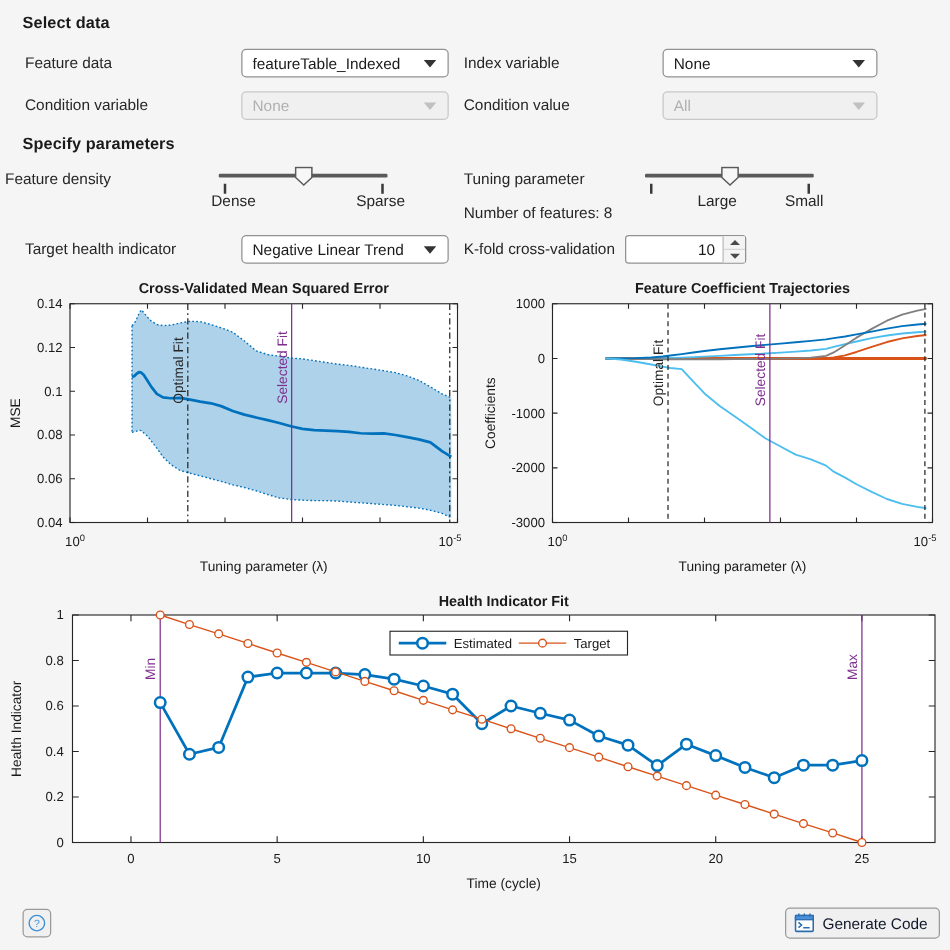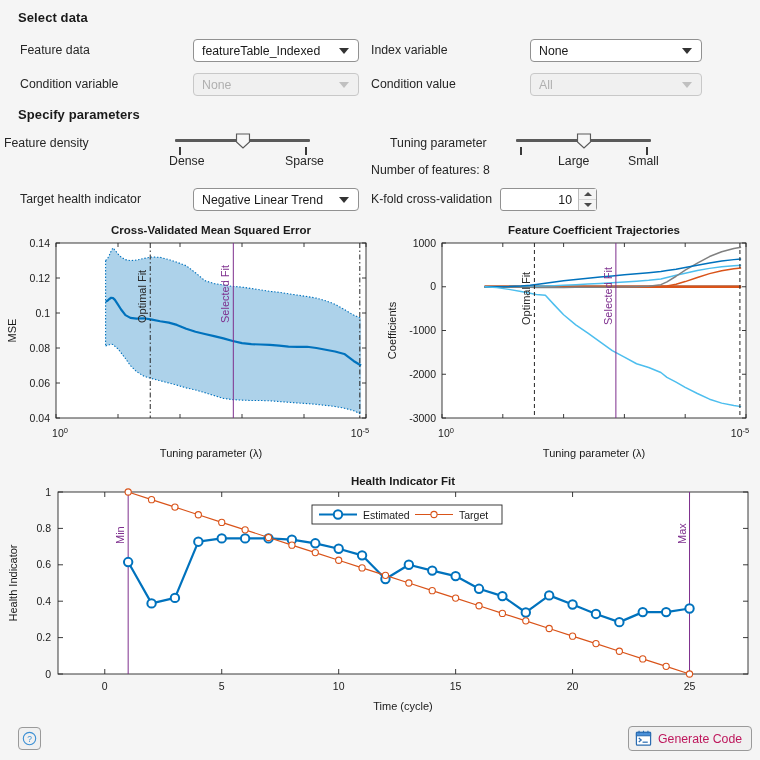--- a/index.html
+++ b/index.html
@@ -183,21 +183,21 @@
     height: 25px;
     background: #f0f0f0;
     border: 1px solid #9a9a9a;
     border-radius: 4px;
     box-sizing: border-box;
     display: flex;
     align-items: center;
     padding: 0 9px 0 6px;
     gap: 6px;
     font-size: 12.3px;
-    color: #be185d;
+    color: #0f172a;
   }
 </style>
 </head>
 <body>
 
 <div id="app">
 
   <div class="section-title" style="left:18px; top:10px;">Select data</div>
 
   <div class="field-label" style="left:20px; top:43px;">Feature data</div>
@@ -233,21 +233,21 @@
     <div class="slider-tick" style="left:130px;"></div>
     <div class="slider-thumb" style="left:68px;">
       <svg width="15" height="16" viewBox="0 0 15 16">
         <path d="M1 1 H14 V9 L7.5 15 L1 9 Z" fill="#f7f7f7" stroke="#5a5a5a" stroke-width="1.2"></path>
       </svg>
     </div>
     <div class="slider-end-label" style="left:-6px;">Dense</div>
     <div class="slider-end-label" style="left:110px;">Sparse</div>
   </div>
 
-  <div class="field-label" style="left:390px; top:136px;text-align:center;">Tuning parameter</div>
+  <div class="field-label" style="left:371px; top:136px;text-align:center;">Tuning parameter</div>
   <div class="field-label" style="left:371px; top:163px;">Number of features: 8</div>
   <div class="slider" style="left:516px; top:133px; width:135px;">
     <div class="slider-track" style="width:135px;"></div>
     <div class="slider-tick" style="left:4px;"></div>
     <div class="slider-tick" style="left:130px;"></div>
     <div class="slider-thumb" style="left:68px;">
       <svg width="15" height="16" viewBox="0 0 15 16">
         <path d="M1 1 H14 V9 L7.5 15 L1 9 Z" fill="#f7f7f7" stroke="#5a5a5a" stroke-width="1.2"></path>
       </svg>
     </div>

